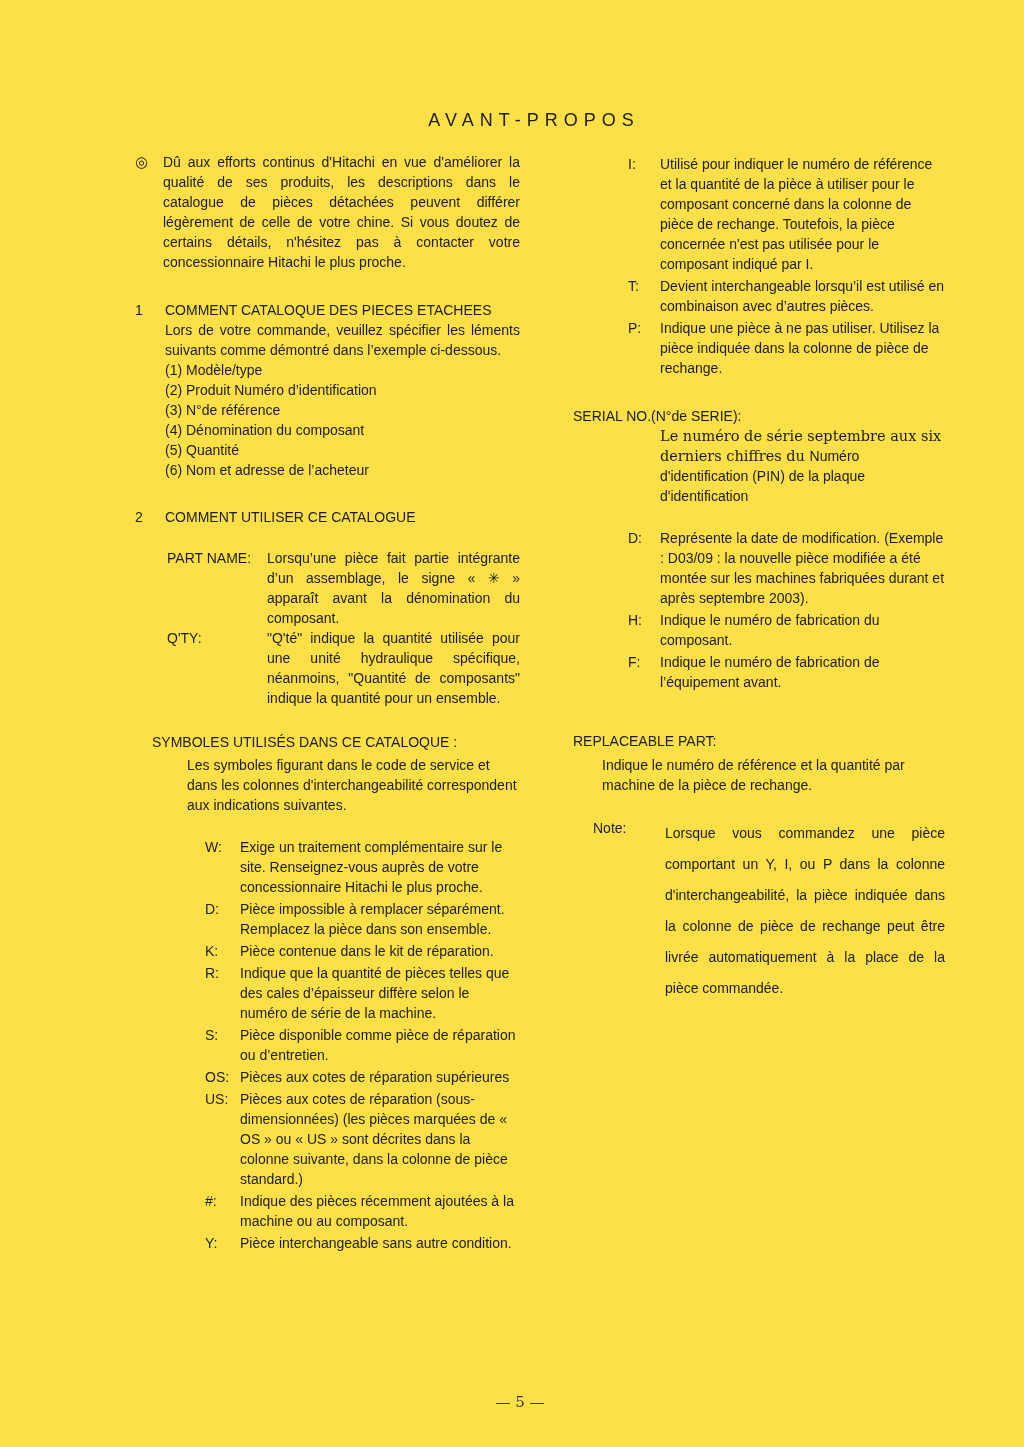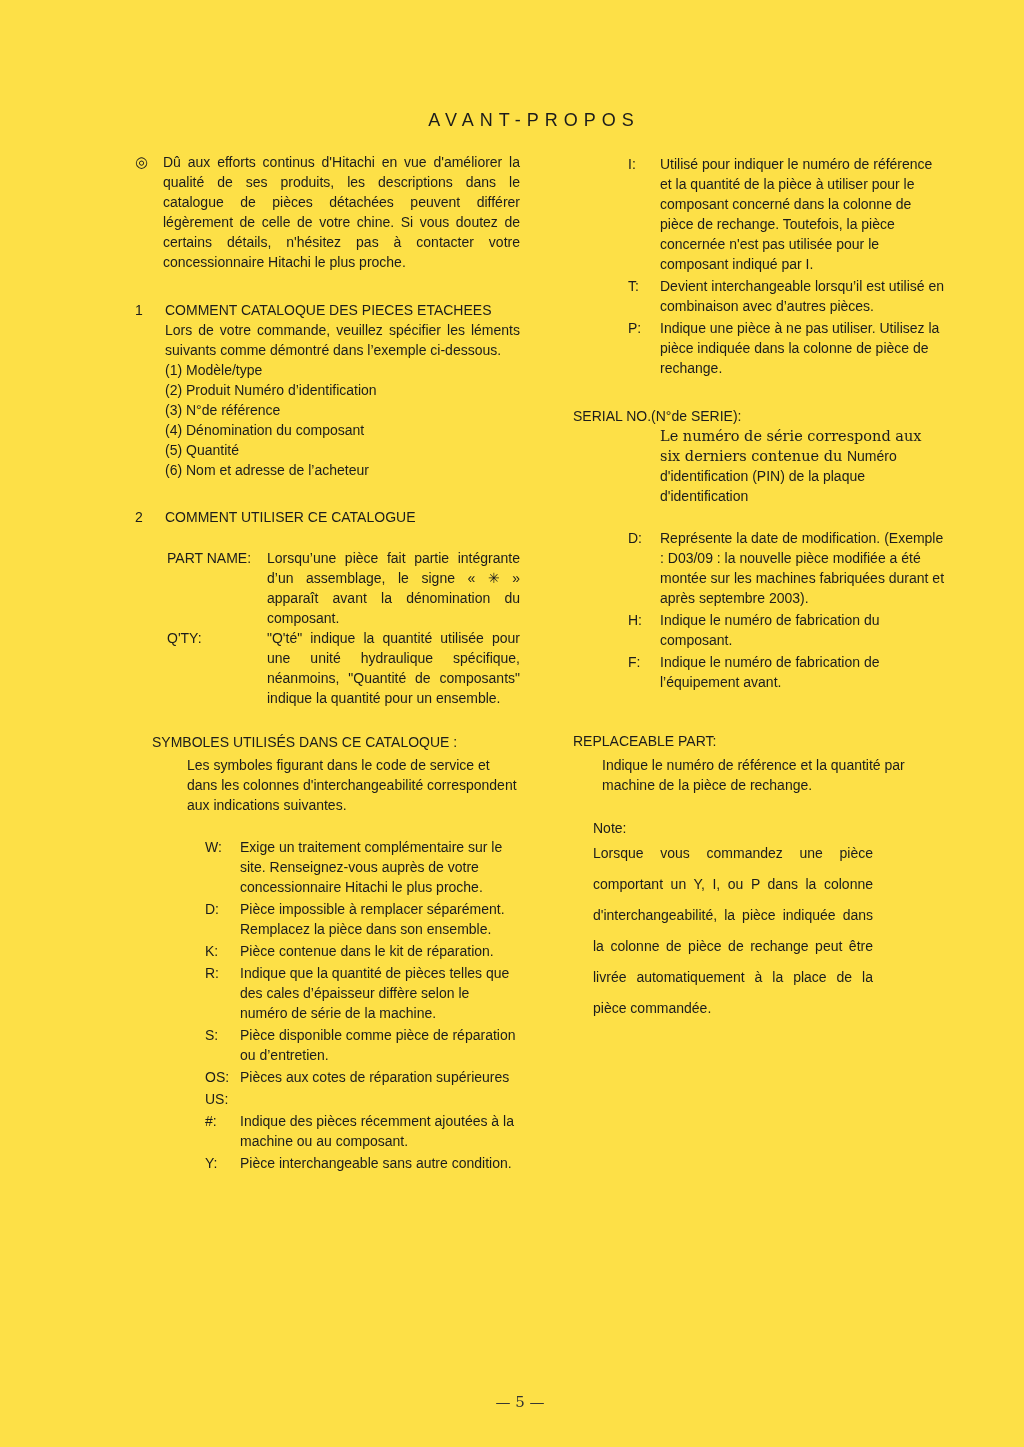--- a/index.html
+++ b/index.html
@@ -48,21 +48,21 @@
   .codes .kv .k{width:32px;}
   .codes .kv .t{width:285px;}
 
   .serial{top:406px;left:0;width:372px;}
   .serialpara{margin-left:87px;width:285px;}
   .serif{font-family:"DejaVu Serif",serif;font-size:14.5px;}
 
   .repl{top:731px;left:0;width:372px;}
   .repl .t{margin-left:29px;width:343px;margin-top:4px;}
 
-  .note{top:818px;left:20px;width:352px;display:flex;flex-direction:column;}
+  .note{top:818px;left:20px;width:352px;display:flex;}
   .note .k{width:72px;flex:none;}
   .note .t{width:280px;text-align:justify;line-height:31px;}
 
   .footer{
     top:1392px;left:0;width:1040px;text-align:center;
     font-family:"DejaVu Serif",serif;font-size:15px;color:#333;
   }
 </style>
 </head>
 <body>
@@ -132,20 +132,21 @@
       <div class="kv">
         <span class="k">S:</span>
         <span class="t">Pièce disponible comme pièce de réparation ou d’entretien.</span>
       </div>
       <div class="kv">
         <span class="k">OS:</span>
         <span class="t">Pièces aux cotes de réparation supérieures</span>
       </div>
       <div class="kv">
         <span class="k">US:</span>
+        <span class="t">Pièces aux cotes de réparation (sous-dimensionnées) (les pièces marquées de « OS » ou « US » sont décrites dans la colonne suivante, dans la colonne de pièce standard.)</span>
       </div>
       <div class="kv">
         <span class="k">#:</span>
         <span class="t">Indique des pièces récemment ajoutées à la machine ou au composant.</span>
       </div>
       <div class="kv">
         <span class="k">Y:</span>
         <span class="t">Pièce interchangeable sans autre condition.</span>
       </div>
     </div>
@@ -164,21 +165,21 @@
       </div>
       <div class="kv">
         <span class="k">P:</span>
         <span class="t">Indique une pièce à ne pas utiliser. Utilisez la pièce indiquée dans la colonne de pièce de rechange.</span>
       </div>
     </div>
 
     <div class="abs serial">
       <div>SERIAL NO.(N°de SERIE):</div>
       <div class="serialpara">
-        <span class="serif">Le numéro de série correspond aux six derniers contenue du </span><span>Numéro d'identification (PIN) de la plaque d'identification</span>
+        <span class="serif">Le numéro de série septembre aux six derniers chiffres du </span><span>Numéro d'identification (PIN) de la plaque d'identification</span>
       </div>
     </div>
 
     <div class="abs codes dhf">
       <div class="kv">
         <span class="k">D:</span>
         <span class="t">Représente la date de modification. (Exemple : D03/09 : la nouvelle pièce modifiée a été montée sur les machines fabriquées durant et après septembre 2003).</span>
       </div>
       <div class="kv">
         <span class="k">H:</span>

